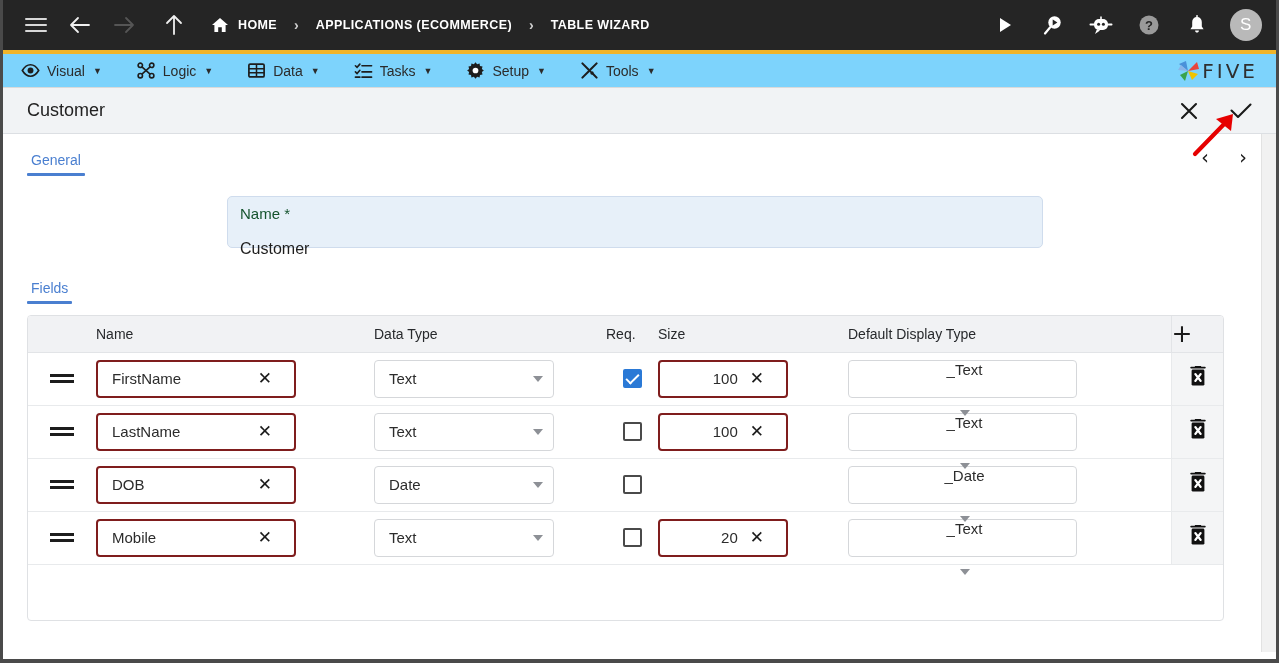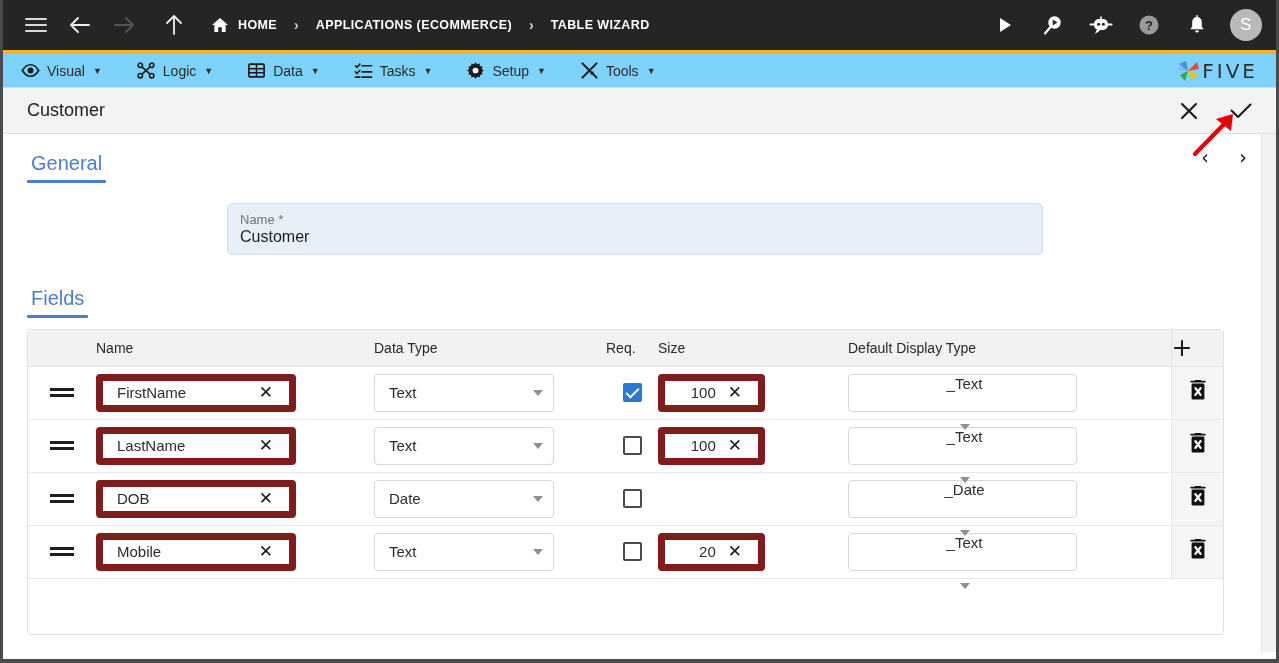--- a/index.html
+++ b/index.html
@@ -102,41 +102,41 @@
     margin: 0; font-size: 18px; font-weight: normal; color: #222;
   }
   .titlebar-actions { margin-left: auto; display: flex; align-items: center; gap: 26px; }
   .tb-btn { cursor: pointer; display: flex; align-items: center; justify-content: center; width: 26px; height: 26px;}
 
   
   .content { padding: 0 24px; position: relative; height: 518px; overflow: hidden; }
 
   .tabrow { display: flex; align-items: flex-start; padding-top: 12px; position: relative;}
   .tab {
-    font-size: 20px; color: #4a7fd0; padding: 6px 4px 8px 4px; cursor: pointer;
+    font-size: 14px; color: #4a7fd0; padding: 6px 4px 8px 4px; cursor: pointer;
     position: relative;
   }
   .tab.active::after {
     content: ""; position: absolute; left: 0; right: 0; bottom: 0;
     height: 3px; background: #4a7fd0; border-radius: 1px;
   }
   .pager { margin-left: auto; display: flex; align-items: center; gap: 20px; padding-top: 2px;}
   .pager-btn { cursor: pointer; font-size: 19px; color: #1b1b1b; width: 18px; text-align: center; line-height: 1; font-family: "DejaVu Sans", sans-serif;}
 
   .namefield-row { display: flex; margin-top: 20px; }
   .namefield {
     width: 816px; margin-left: 200px;
     background: #e7f0f9;
     border: 1px solid #cfdced;
     border-radius: 5px;
     padding: 8px 12px 9px 12px;
     height: 52px;
     cursor: text;
   }
-  .namefield .lbl { font-size: 13px; color: #737373; margin-bottom: 1px; }
+  .namefield .lbl { font-size: 15px; color: #14532d; margin-bottom: 18px; }
   .namefield .val { font-size: 16px; color: #1e1e1e; }
 
   .fields-tabrow { margin-top: 26px; display:flex; }
 
   
   .tablewrap {
     margin-top: 11px;
     border: 1px solid #dfe1e4;
     border-radius: 4px;
     width: 1197px;
@@ -176,35 +176,35 @@
   td.col-del {
     background: #f4f5f6;
     border-left: 1px solid #e8eaec;
     text-align: center;
   }
 
   .dragh { width: 24px; margin: 0 auto; cursor: grab; }
   .dragh i { display:block; height: 3px; background:#1d1d1d; margin: 3px 0; }
 
   .txtinput {
-    border: 7px solid #7f1d1d; border-radius: 4px;
+    border: 2px solid #7f1d1d; border-radius: 4px;
     height: 38px; background: #fff;
     display: flex; align-items: center;
-    padding: 0 14px 0 14px;
+    padding: 0 20px 0 14px;
     font-size: 15px; color: #2c2c2c;
     cursor: text;
   }
   .txtinput .v { flex: 1 1 auto; }
   .txtinput.num .v { text-align: right; padding-right: 10px; }
   .clearx {
     font-size: 17px; color: #1b1b1b; cursor: pointer; line-height: 1;
     font-family: "DejaVu Sans", sans-serif; font-weight: bold; padding: 0 2px;
   }
   .name-input { width: 200px; }
-  .size-input { width: 107px; align-items: center; }
+  .size-input { width: 130px; align-items: center; }
 
   .selbox {
     border: 1px solid #d5d7da; border-radius: 4px;
     height: 38px; background: #fff;
     display: flex; align-items: center;
     padding: 0 10px 0 14px;
     font-size: 15px; color: #2c2c2c;
     cursor: pointer;
     gap: 32px;
   }

